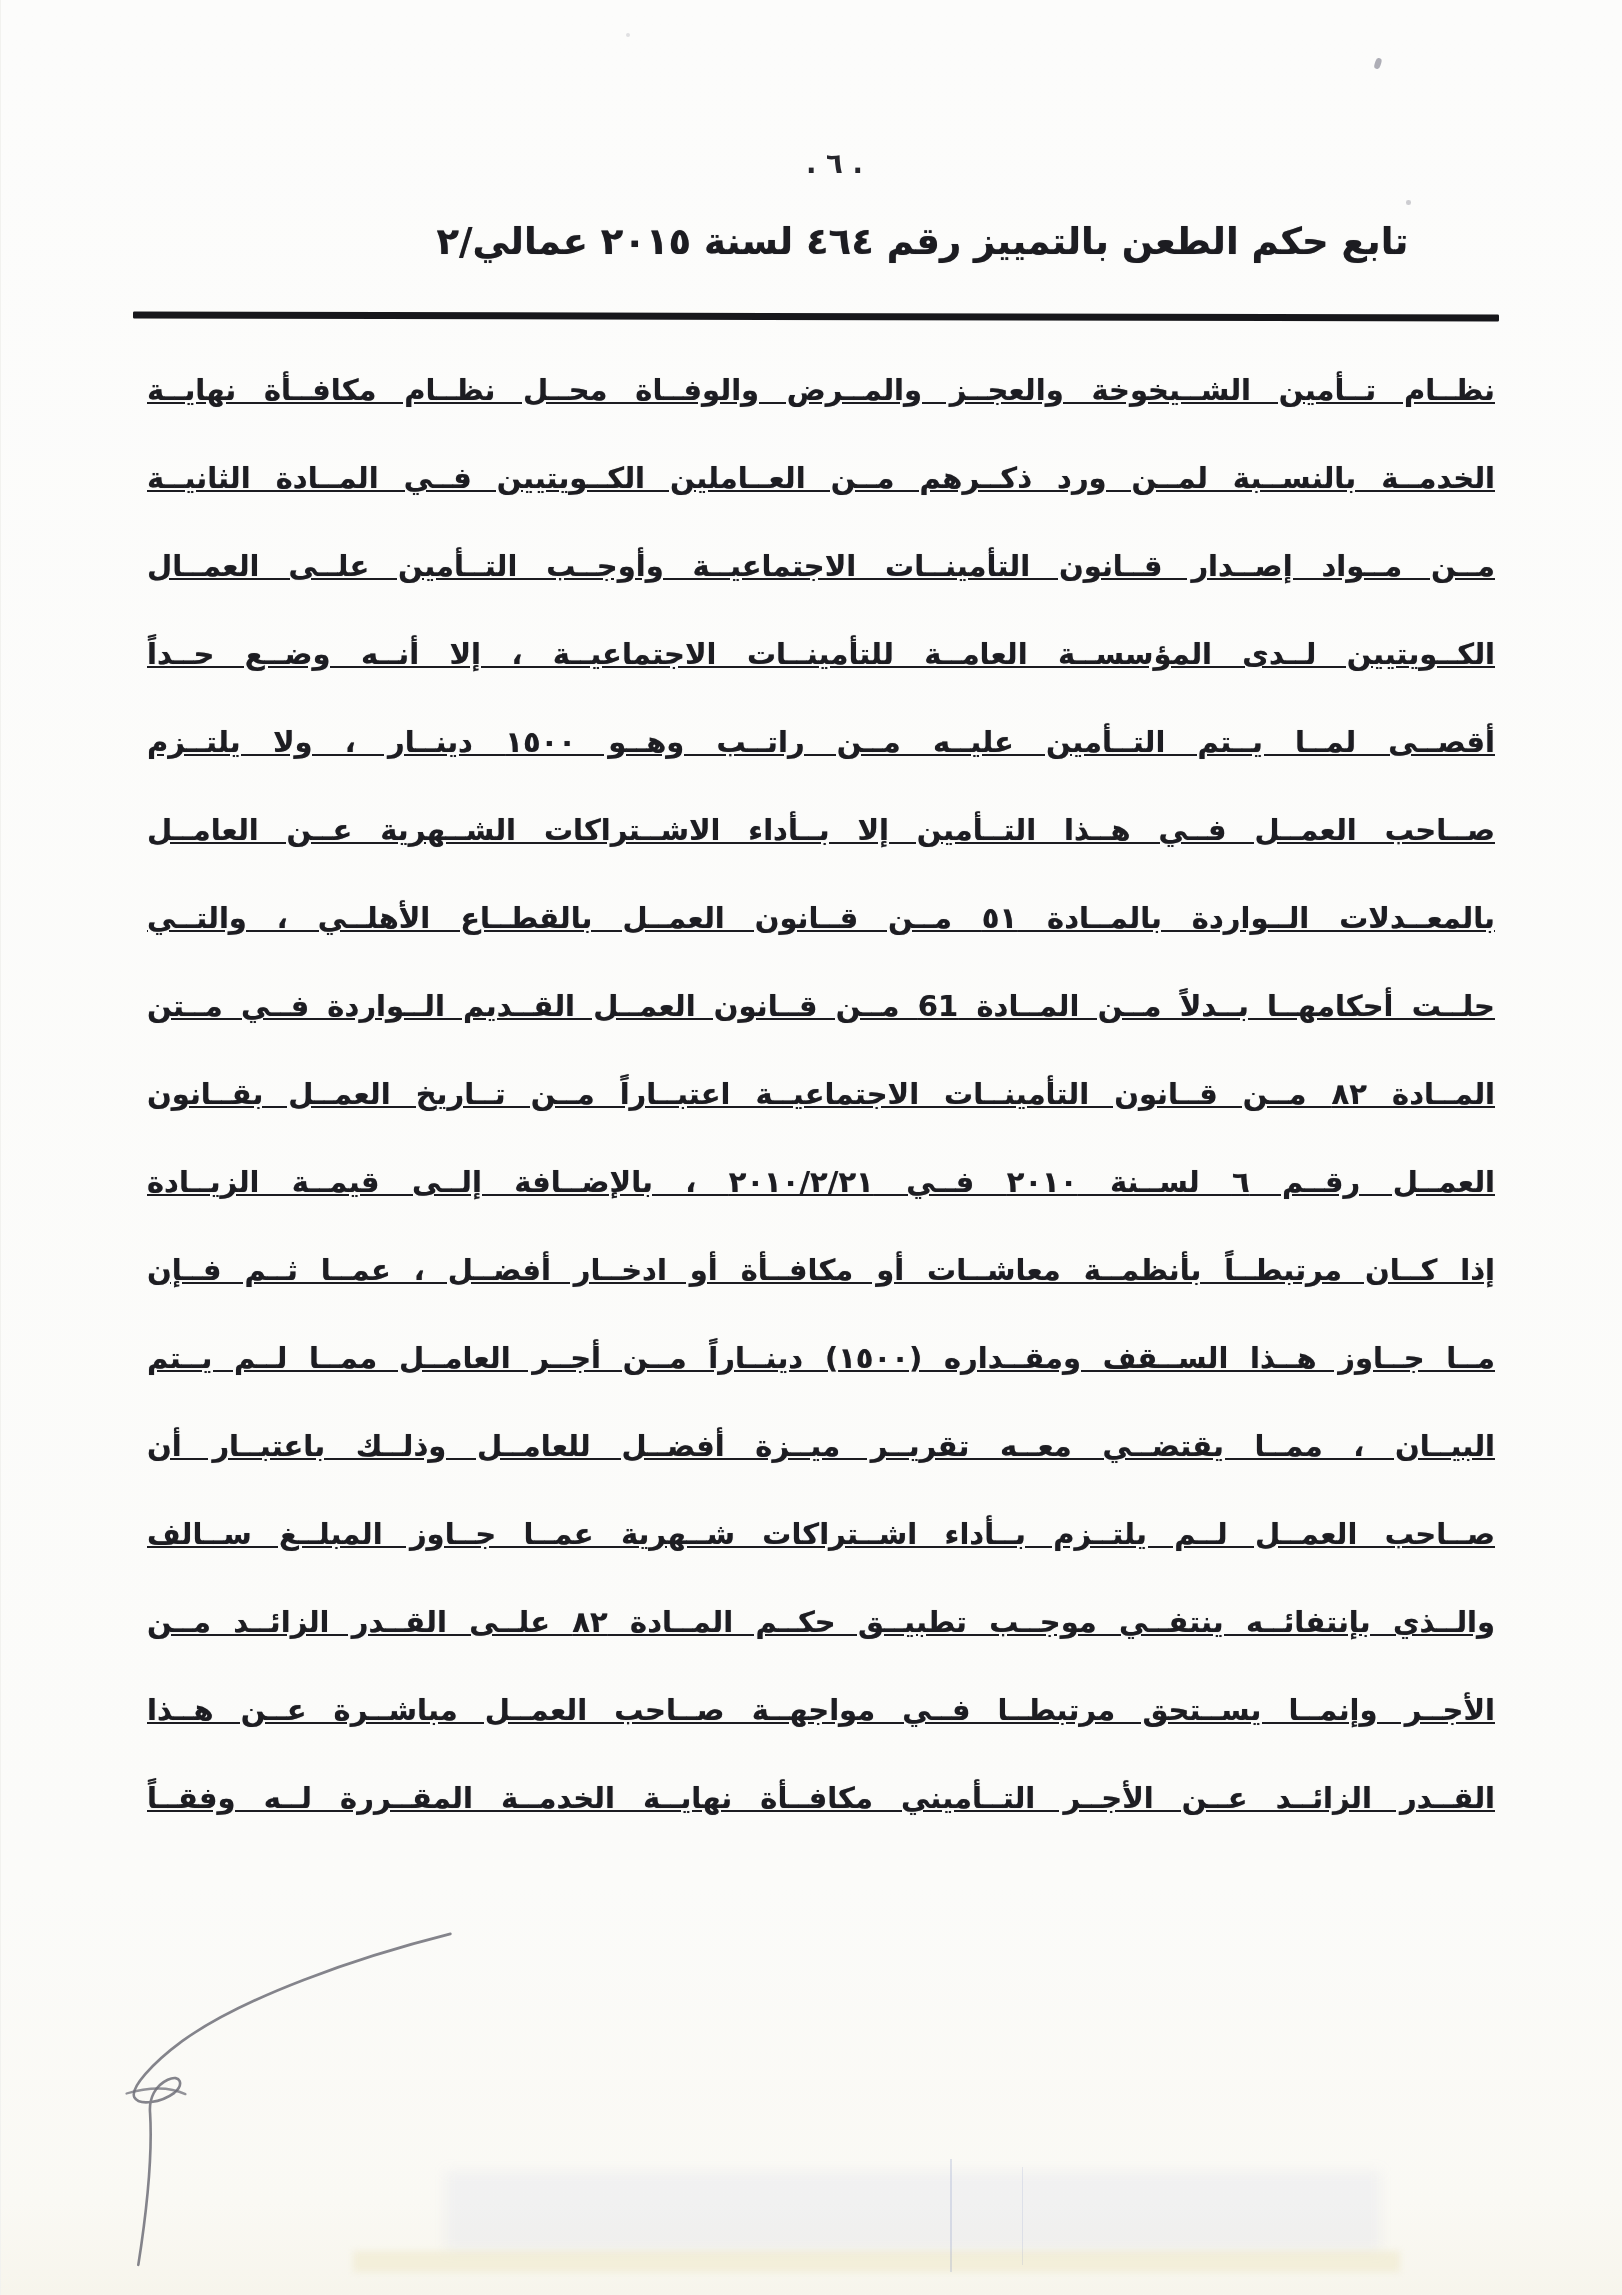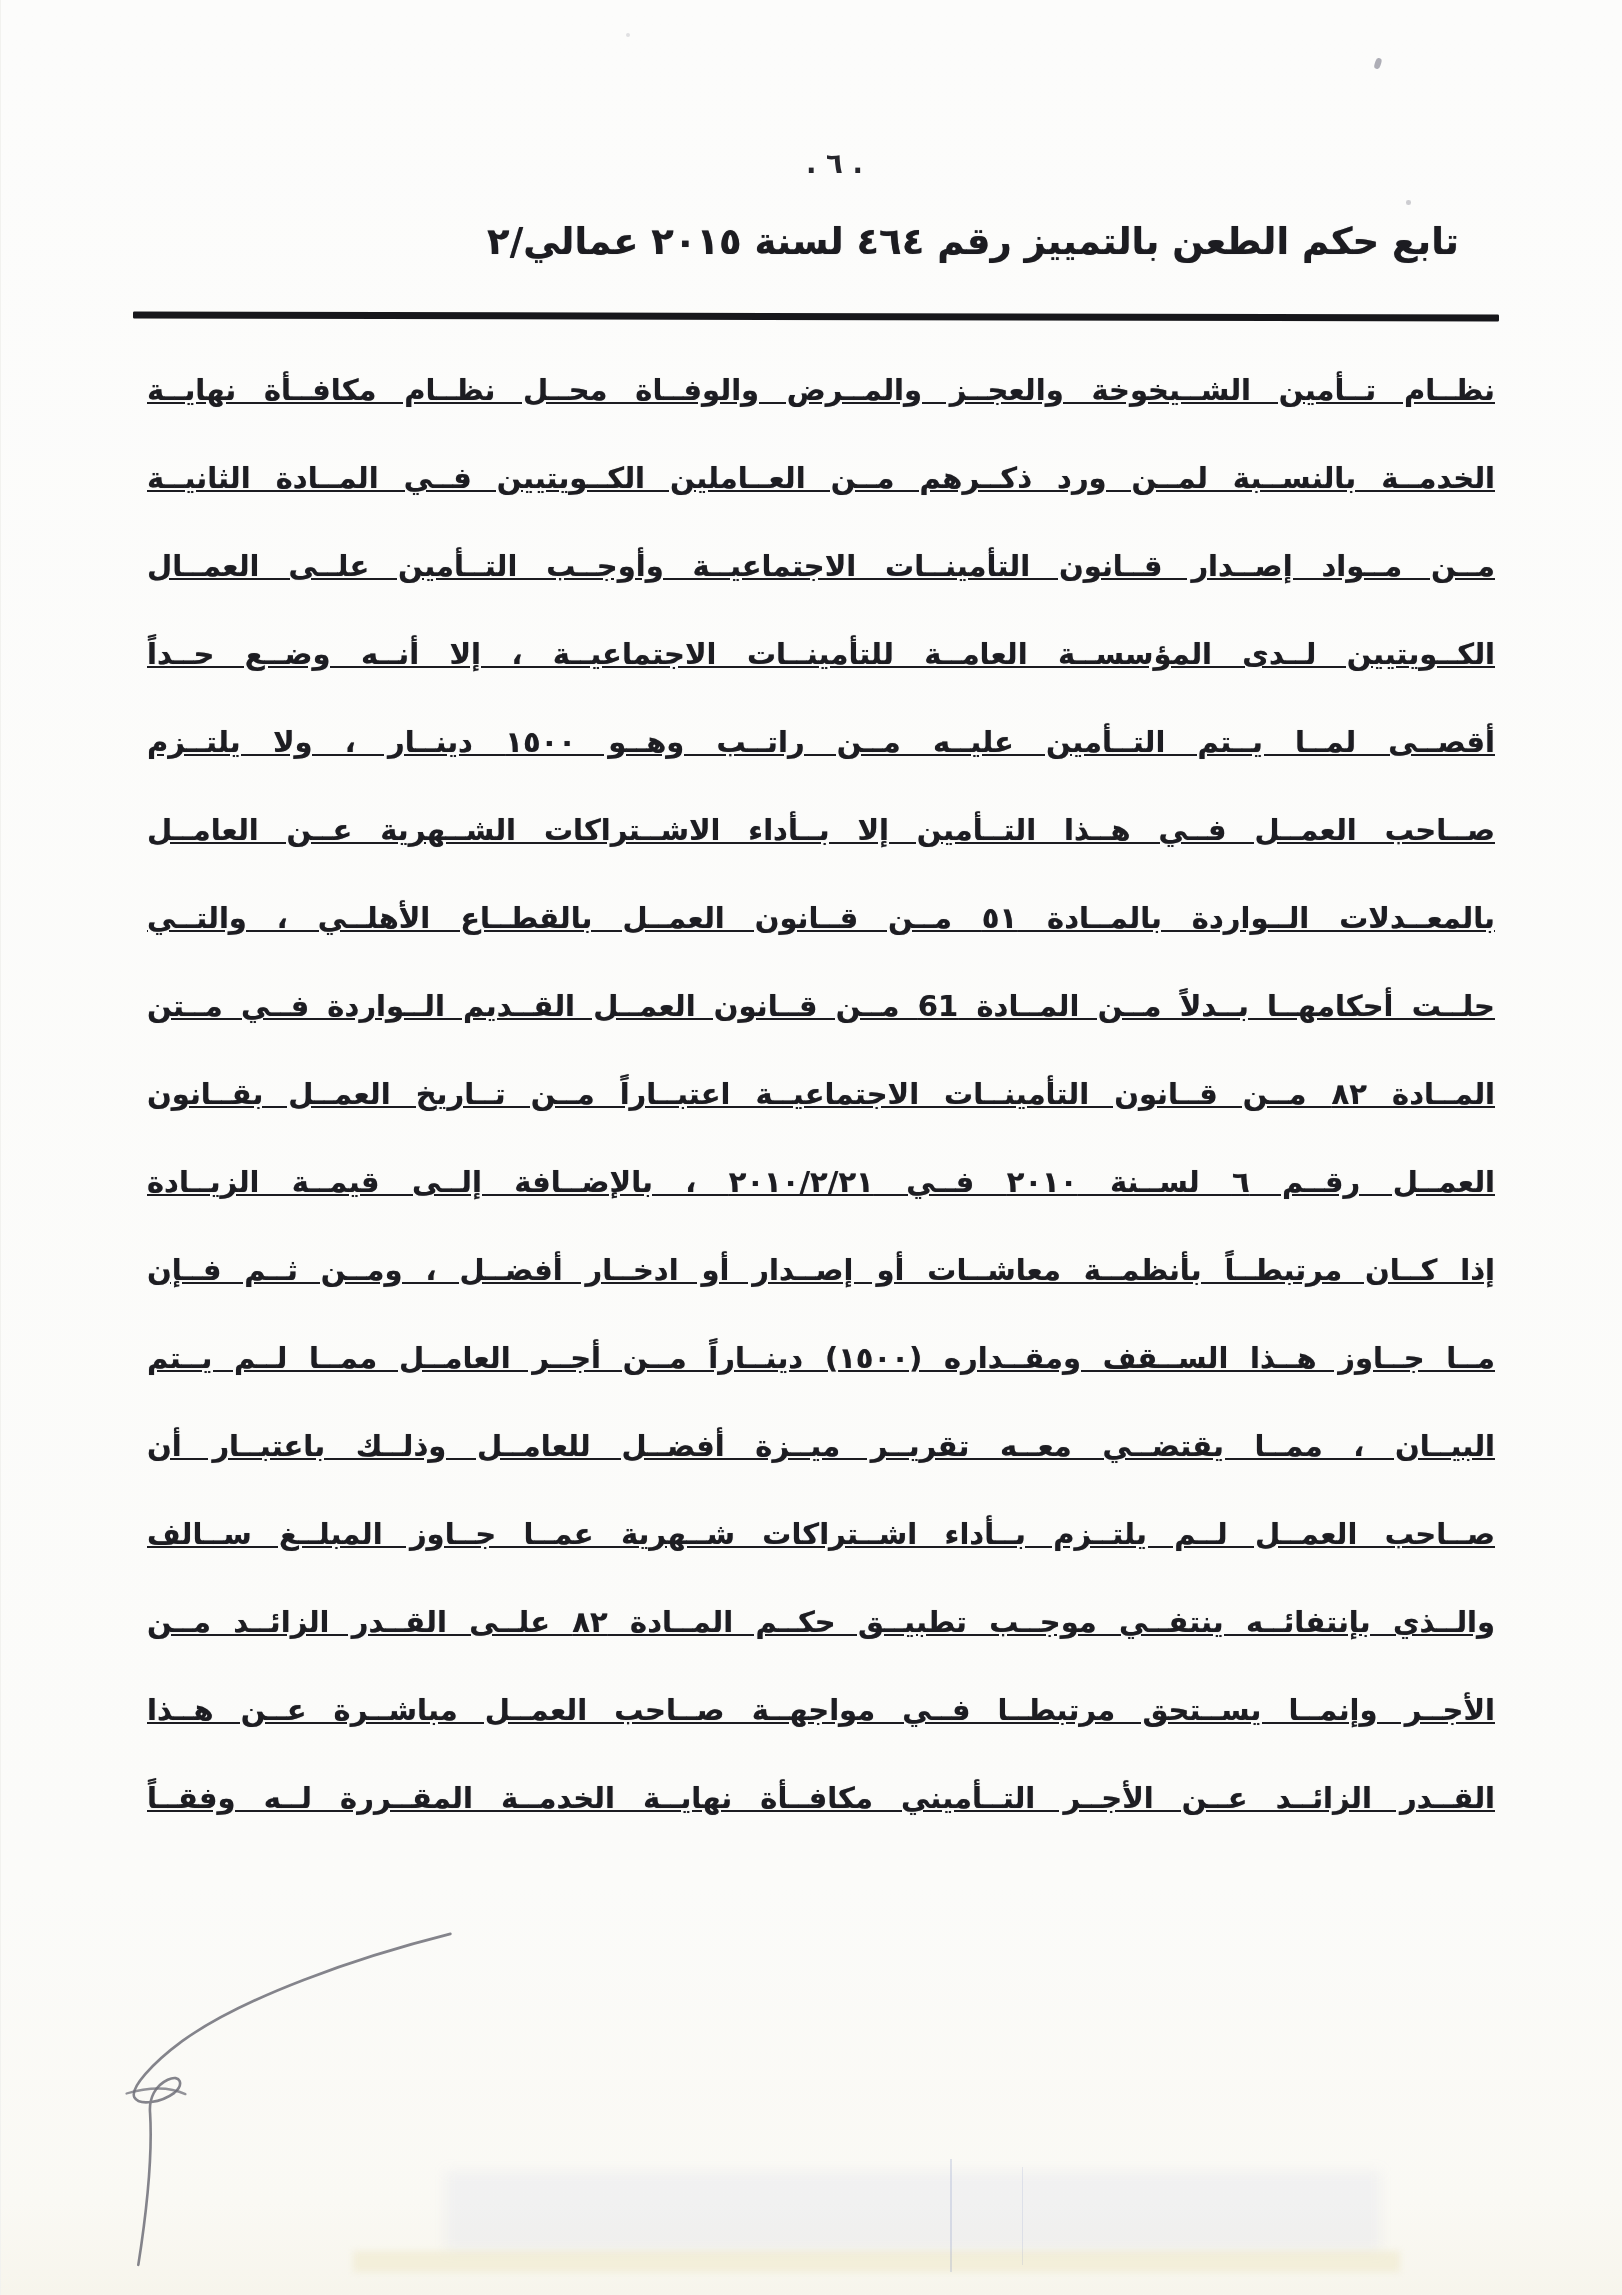--- a/index.html
+++ b/index.html
@@ -14,21 +14,21 @@
     color:#1c1c21;
   }
   .pageno{
     position:absolute;top:147px;left:0;width:1623px;box-sizing:border-box;padding-left:46px;
     text-align:center;direction:rtl;
     font-size:27.5px;font-weight:700;letter-spacing:5.2px;
     color:#26262c;
   }
   .header{
     position:absolute;top:220px;left:386px;width:1073px;
-    direction:rtl;white-space:nowrap;
+    text-align:center;direction:rtl;white-space:nowrap;
     font-size:37px;font-weight:700;
     text-shadow:0 0 0.7px rgba(10,10,15,.55);
   }
   .rule{
     position:absolute;top:313px;left:133px;width:1366px;height:7.2px;
     background:#17171b;border-radius:1.3px;transform:rotate(0.12deg);
   }
   .bodytext{
     position:absolute;top:346px;right:128px;width:1348px;direction:rtl;text-decoration:underline;
   }
@@ -67,21 +67,21 @@
     <div class="line">نظــام تــأمين الشــيخوخة والعجــز والمــرض والوفــاة محــل نظــام مكافــأة نهايــة</div>
     <div class="line">الخدمــة بالنســبة لمــن ورد ذكــرهم مــن العــاملين الكــويتيين فــي المــادة الثانيــة</div>
     <div class="line">مــن مــواد إصــدار قــانون التأمينــات الاجتماعيــة وأوجــب التــأمين علــى العمــال</div>
     <div class="line">الكــويتيين لــدى المؤسســة العامــة للتأمينــات الاجتماعيــة ، إلا أنــه وضــع حــداً</div>
     <div class="line">أقصــى لمــا يــتم التــأمين عليــه مــن راتــب وهــو ١٥٠٠ دينــار ، ولا يلتــزم</div>
     <div class="line">صــاحب العمــل فــي هــذا التــأمين إلا بــأداء الاشــتراكات الشــهرية عــن العامــل</div>
     <div class="line">بالمعــدلات الــواردة بالمــادة ٥١ مــن قــانون العمــل بالقطــاع الأهلــي ، والتــي</div>
     <div class="line">حلــت أحكامهــا بــدلاً مــن المــادة 61 مــن قــانون العمــل القــديم الــواردة فــي مــتن</div>
     <div class="line">المــادة ٨٢ مــن قــانون التأمينــات الاجتماعيــة اعتبــاراً مــن تــاريخ العمــل بقــانون</div>
     <div class="line">العمــل رقــم ٦ لســنة ٢٠١٠ فــي ٢٠١٠/٢/٢١ ، بالإضــافة إلــى قيمــة الزيــادة</div>
-    <div class="line">إذا كــان مرتبطــاً بأنظمــة معاشــات أو إصــدار أو ادخــار أفضــل ، ومــن ثــم فــإن</div>
+    <div class="line">إذا كــان مرتبطــاً بأنظمــة معاشــات أو مكافــأة أو ادخــار أفضــل ، عمــا ثــم فــإن</div>
     <div class="line">مــا جــاوز هــذا الســقف ومقــداره (١٥٠٠) دينــاراً مــن أجــر العامــل ممــا لــم يــتم</div>
     <div class="line">البيــان ، ممــا يقتضــي معــه تقريــر ميــزة أفضــل للعامــل وذلــك باعتبــار أن</div>
     <div class="line">صــاحب العمــل لــم يلتــزم بــأداء اشــتراكات شــهرية عمــا جــاوز المبلــغ ســالف</div>
     <div class="line">والــذي بإنتفائــه ينتفــي موجــب تطبيــق حكــم المــادة ٨٢ علــى القــدر الزائــد مــن</div>
     <div class="line">الأجــر وإنمــا يســتحق مرتبطــا فــي مواجهــة صــاحب العمــل مباشــرة عــن هــذا</div>
     <div class="line">القــدر الزائــد عــن الأجــر التــأميني مكافــأة نهايــة الخدمــة المقــررة لــه وفقــاً</div>
   </div>
 
   <svg class="signature-svg" viewBox="0 0 2480 3508" xmlns="http://www.w3.org/2000/svg">
     <path d="M 688 2956 C 545 2992, 372 3052, 278 3120

